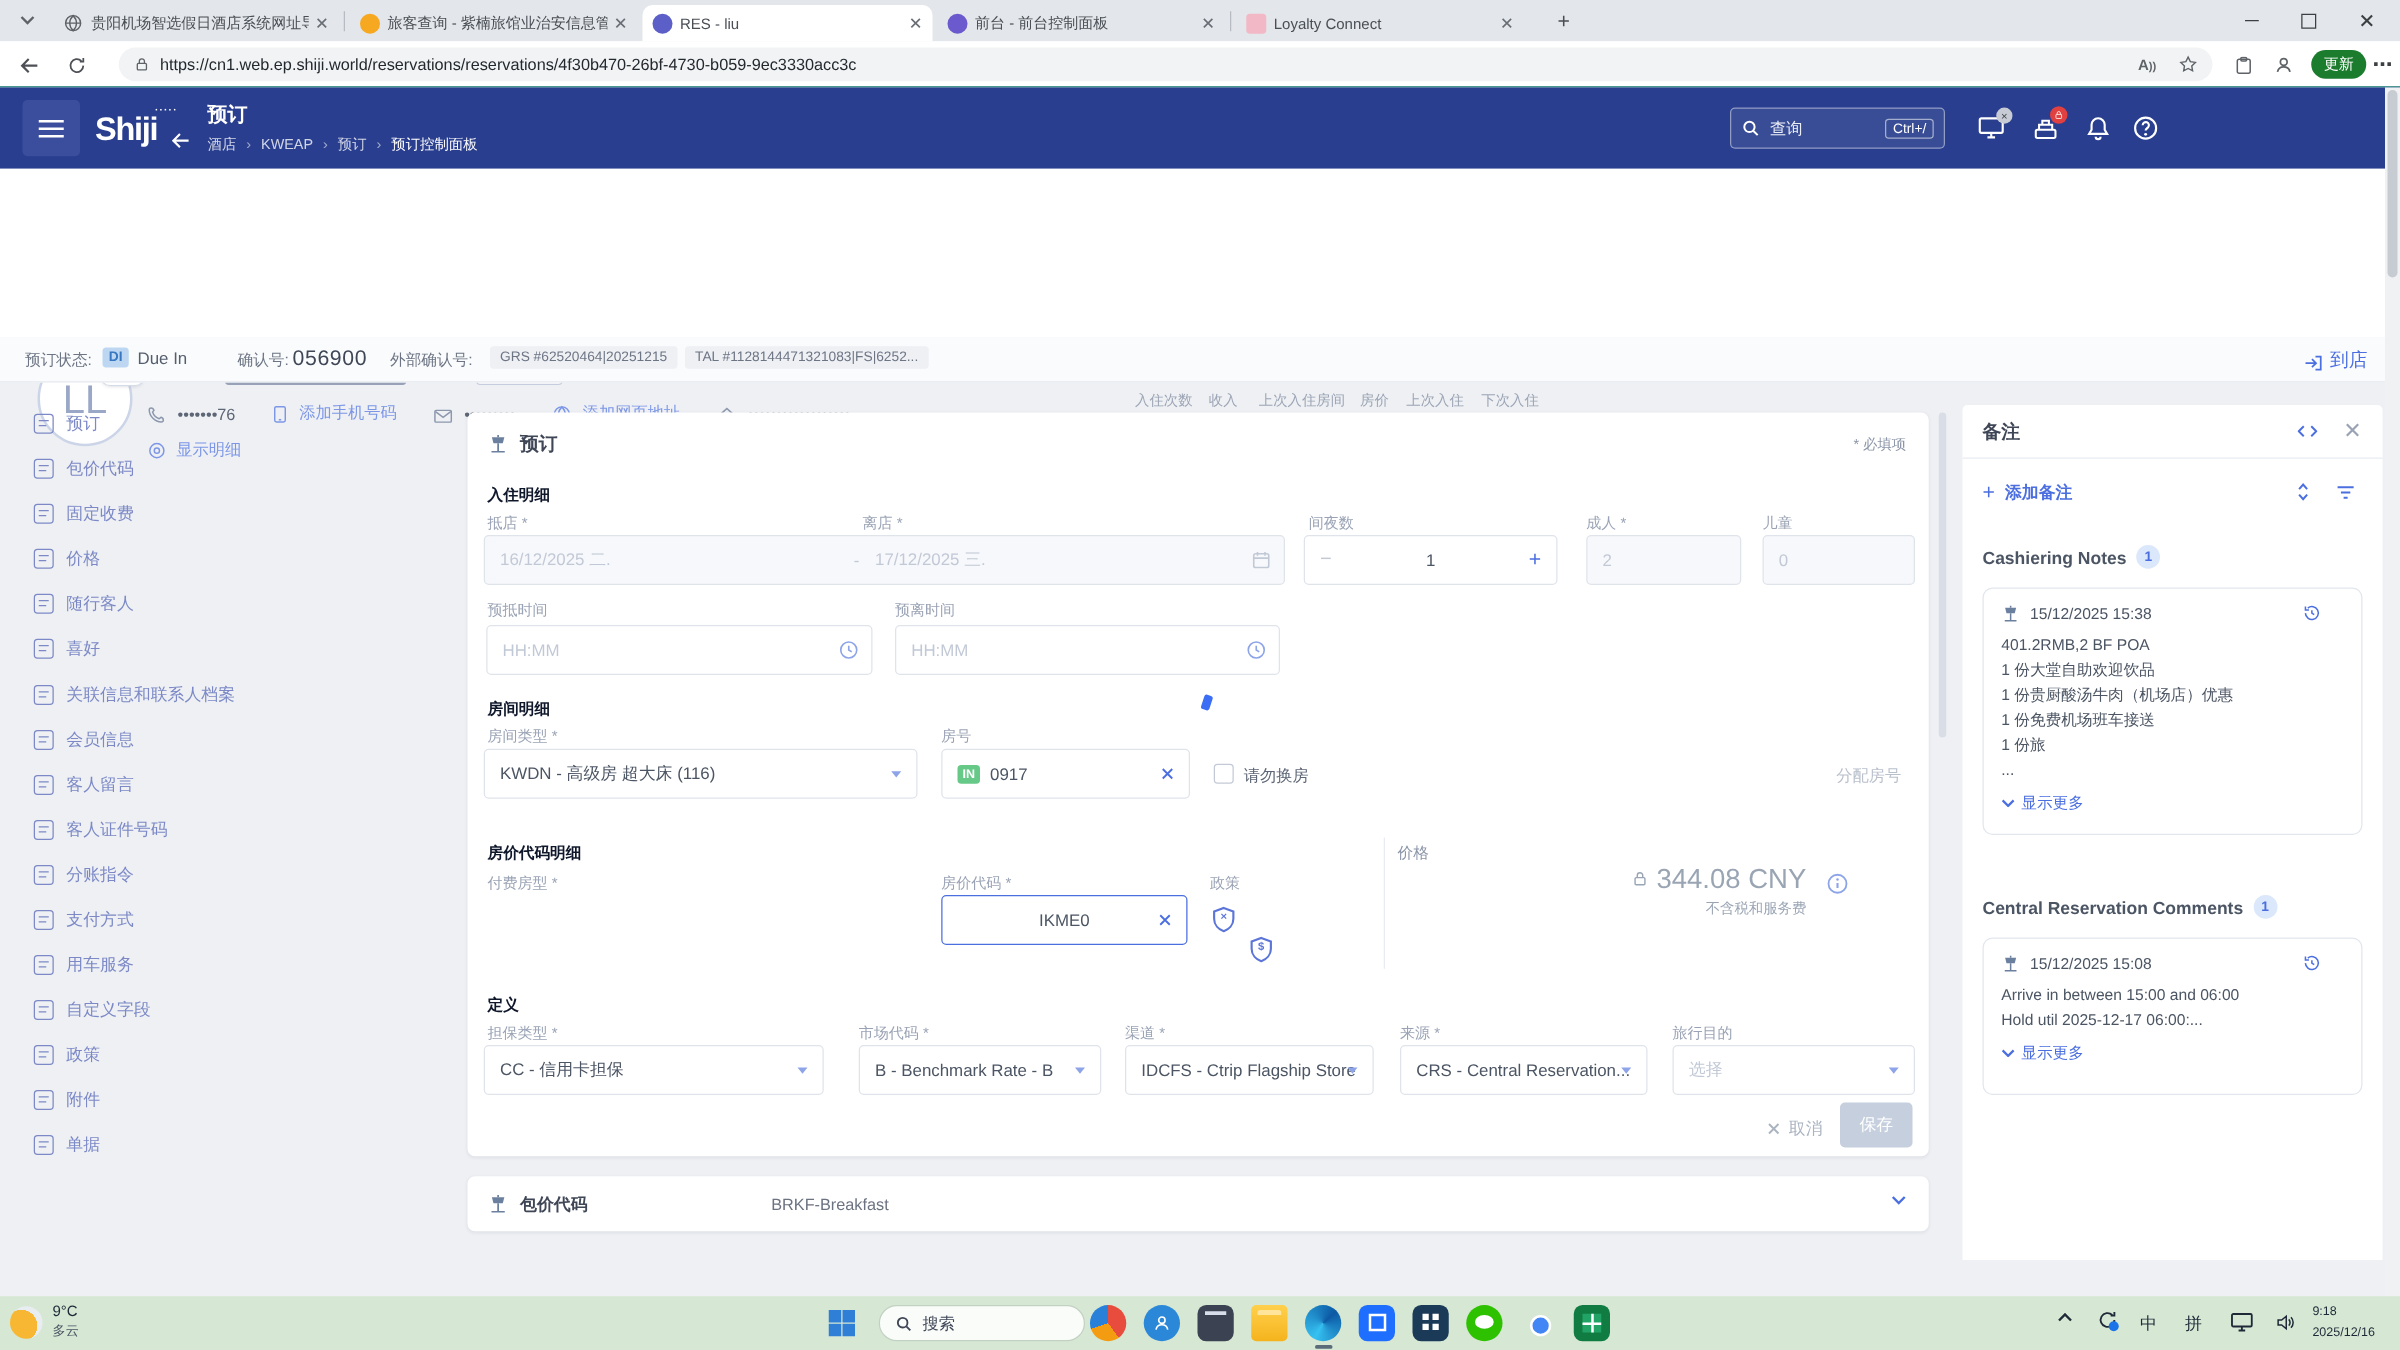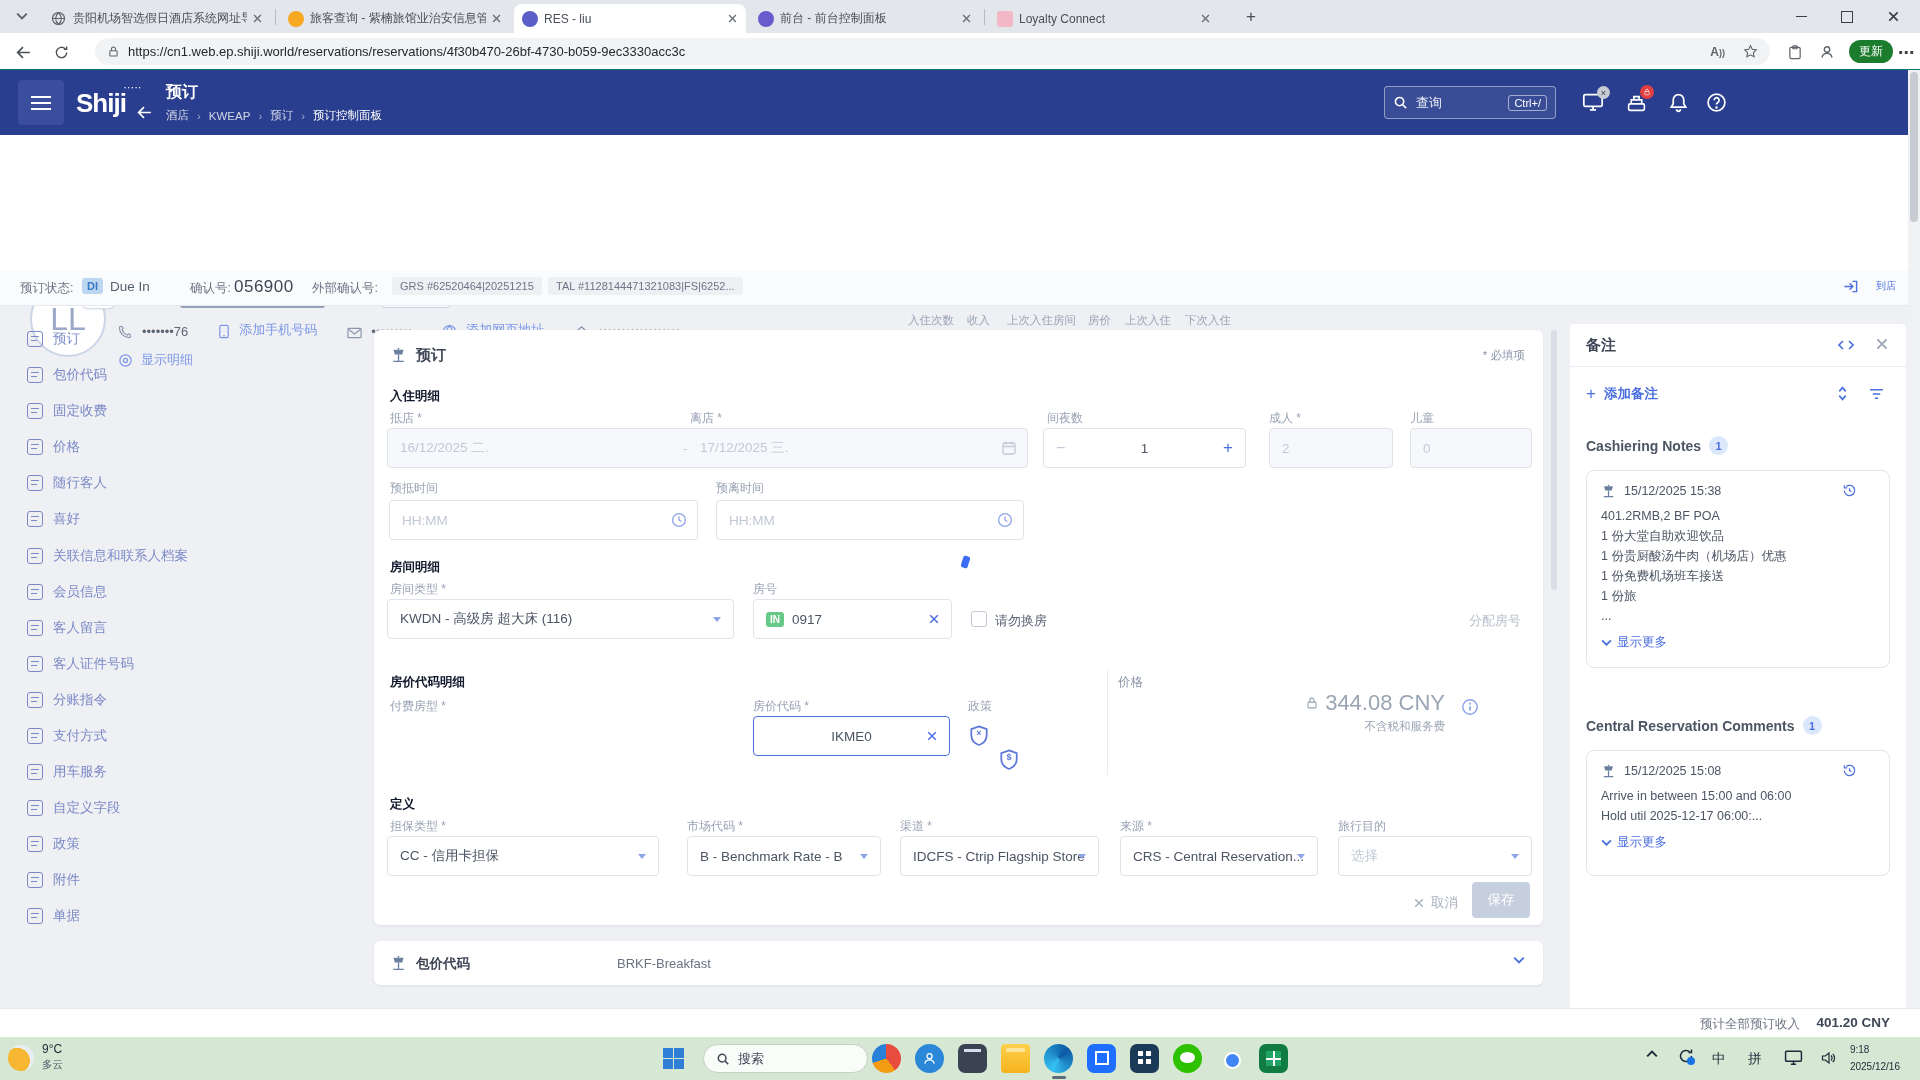--- a/index.html
+++ b/index.html
@@ -519,21 +519,21 @@
 
   <div class="statusbar">
     <span class="abs lbl2" style="left:20px;top:10px">预订状态:</span>
     <span class="chip-di">DI</span>
     <span class="abs" style="left:110px;top:9px;font-size:13.5px;color:#555e6e">Due In</span>
     <span class="abs lbl2" style="left:190px;top:10px">确认号:</span>
     <span class="abs" style="left:234px;top:7px;font-size:17px;color:#3f4656;letter-spacing:.5px">056900</span>
     <span class="abs lbl2" style="left:312px;top:10px">外部确认号:</span>
     <span class="chip-ext" style="left:392px">GRS #62520464|20251215</span>
     <span class="chip-ext" style="left:548px">TAL #1128144471321083|FS|6252...</span>
-    <span class="abs" style="left:1843px;top:9px;color:#4c6fe0;display:flex;align-items:flex-start;gap:18px;font-size:10px">
+    <span class="abs" style="left:1843px;top:9px;color:#4c6fe0;display:flex;align-items:flex-end;gap:6px;font-size:15px">
       <svg class="ic" width="15" height="15">
           <use href="#s-door"></use>
         </svg>
         <span>到店</span>
     </span>
   </div>
 
   <div>
     <div class="sbitem" style="top:325px">
         <span class="sbico"></span>
@@ -876,24 +876,20 @@
           </svg>
           <span>显示更多</span>
       </div>
     </div>
   </div>
 
   <div class="abs" style="left:1908px;top:70px;width:12px;height:967px;background:#f0f1f3">
     <div class="abs" style="left:2px;top:2px;width:8px;height:150px;background:#c7ccd3;border-radius:4px"></div>
   </div>
 
-  <div class="footerbar">
-    <span class="abs" style="right:120px;top:7px;font-size:12.5px;color:#6d7585">预计全部预订收入</span>
-    <span class="abs" style="right:30px;top:6px;font-size:13.5px;font-weight:700;color:#3f4656">401.20 CNY</span>
-  </div>
 
   <div class="taskbar">
     <span class="abs" style="left:8px;top:8px;width:26px;height:26px;border-radius:50%;background:radial-gradient(circle at 35% 60%,#f7b733 55%,#e8edf2 56%)"></span>
     <span class="abs" style="left:42px;top:5px;font-size:12px;color:#1f2937">9°C</span>
     <span class="abs" style="left:42px;top:21px;font-size:10.5px;color:#4b5563">多云</span>
 
     <span class="winlogo">
         <i></i>
         <i></i>
         <i></i>

